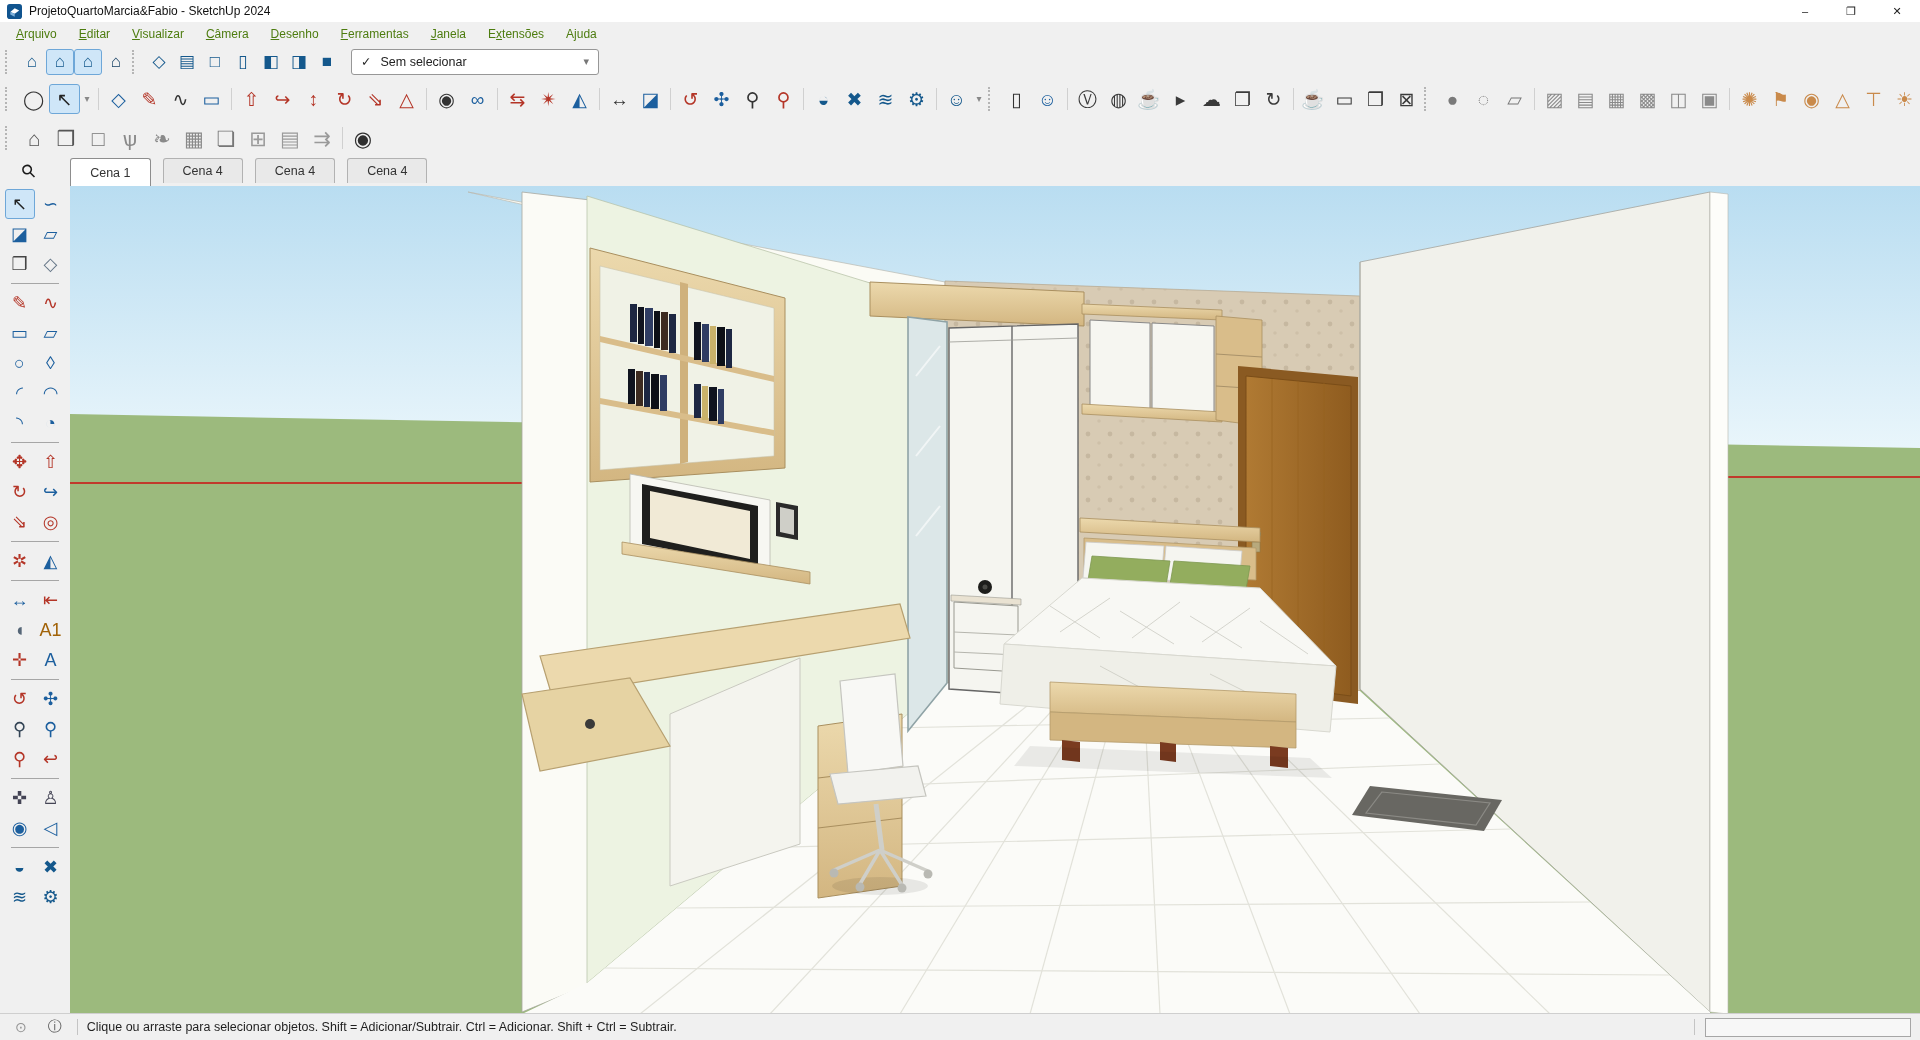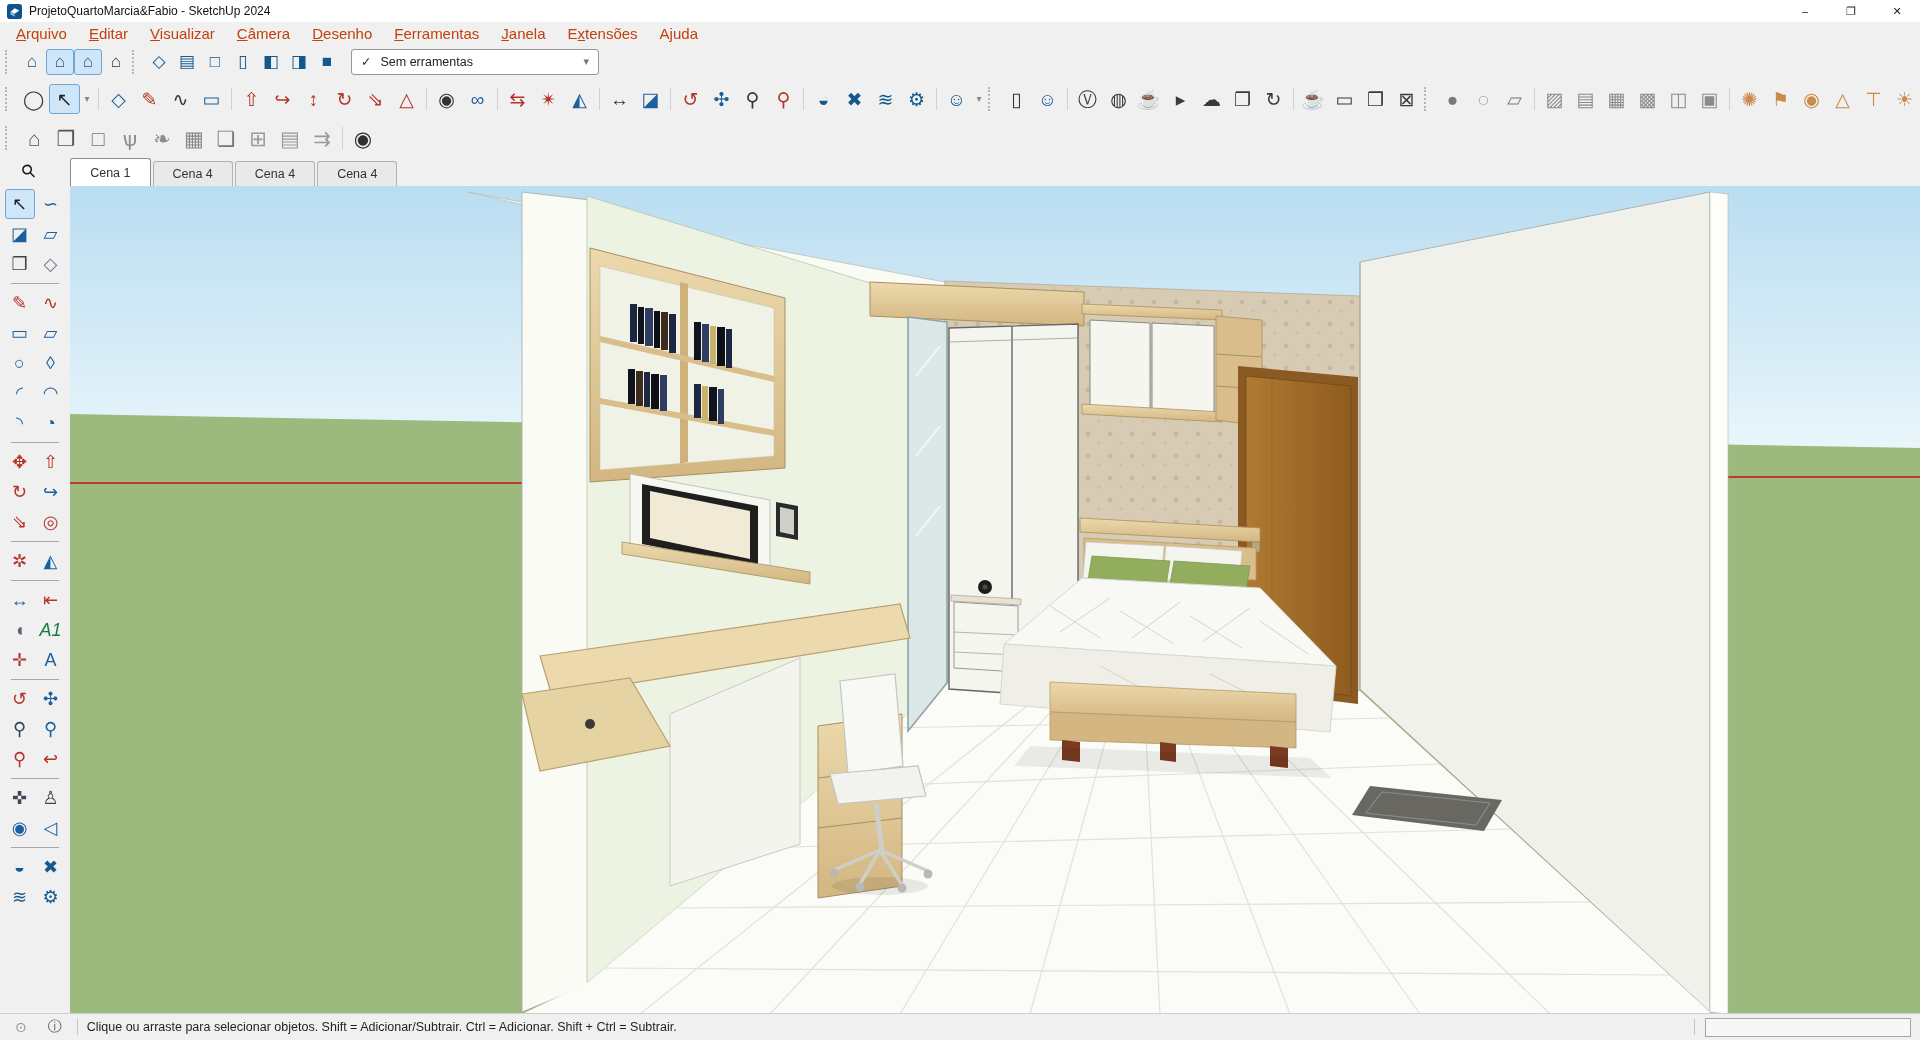--- a/index.html
+++ b/index.html
@@ -4,21 +4,21 @@
 <style>
   html,body{margin:0;padding:0;width:1920px;height:1040px;overflow:hidden;
     font-family:"Liberation Sans",sans-serif;background:#f0f0f0;position:relative}
   .titlebar{position:absolute;top:0;left:0;right:0;height:22px;background:#fff;
     display:flex;align-items:center;gap:7px;padding-left:7px;font-size:12px;color:#111;z-index:10}
   .wincontrols{margin-left:auto;display:flex;height:100%}
   .winbtn{width:46px;height:100%;border:none;background:transparent;font-size:11px;color:#222;
     display:flex;align-items:center;justify-content:center;cursor:default}
   .menubar{position:absolute;top:22px;left:0;right:0;height:23px;background:#f0f0f0;
     display:flex;align-items:center;padding-left:5px;font-size:12.5px;z-index:9}
-  .menu-item{border:none;background:none;padding:2px 11px;color:#c2410c;font-size:15px}
+  .menu-item{border:none;background:none;padding:2px 11px;color:#4d7c0f;font-size:12px}
   .menu-item u{text-decoration:underline}
   .toolbar{position:absolute;left:0;right:0;background:#f0f0f0;display:flex;align-items:center;
     padding-left:3px;border-bottom:1px solid #e2e2e2;z-index:8}
   .rowA{top:45px;height:33px}
   .rowB{top:78px;height:42px}
   .rowC{top:120px;height:36px}
   .iconlist{display:flex;align-items:center}
   .icon{display:flex;align-items:center;justify-content:center;background:none;
     border:1px solid transparent;border-radius:3px;line-height:1;cursor:default;flex:0 0 auto}
   .rowA .icon{width:28px;height:26px;font-size:17px}
@@ -28,21 +28,21 @@
   .icon.small{width:13px;font-size:10px;color:#888}
   .sep{width:1px;height:22px;background:#d0d0d0;margin:0 4px;flex:0 0 auto}
   .grip{width:7px;height:24px;border-left:2px dotted #b5b5b5;margin:0 4px 0 2px;flex:0 0 auto}
   .tag-dd{margin-left:10px;width:228px;height:24px;background:#fff;border:1px solid #979797;
     border-radius:3px;display:flex;align-items:center;gap:9px;padding:0 9px;font-size:12.5px;color:#222}
   .tag-dd .caret{margin-left:auto;color:#777;font-size:11px}
   .tabsbar{position:absolute;top:156px;left:0;right:0;height:30px;background:#f0f0f0;
     display:flex;align-items:flex-end;padding-left:16px;gap:3px;z-index:8}
   .search-btn{align-self:center;border:none;background:none;margin-right:26px;font-size:18px;color:#1a1a1a}
   .search-glyph{display:inline-block;transform:rotate(-45deg)}
-  .tabs{display:flex;align-items:flex-end;gap:2px}
+  .tabs{display:flex;align-items:flex-start;gap:12px}
   .tab{height:25px;padding:0 19px;font-size:12.5px;color:#333;background:#e9e9e9;
     border:1px solid #b2b2b2;border-bottom:none;border-radius:3px 3px 0 0}
   .tab.active{background:#fff;border-color:#8d8d8d;height:28px}
   .palette{position:absolute;top:186px;left:0;width:70px;bottom:26px;background:#f0f0f0;
     display:grid;grid-template-columns:repeat(2,31px);justify-content:center;align-content:start;
     padding-top:3px;z-index:7}
   .palette .icon{width:30px;height:30px;font-size:18px;margin:0 auto}
   .palette .div{grid-column:1/-1;height:9px;position:relative}
   .palette .div::after{content:'';position:absolute;left:7px;right:7px;top:4px;height:1px;background:#a6a6a6}
   .viewport{position:absolute;top:186px;left:70px;right:0;bottom:26px;background:#fff}
@@ -156,21 +156,21 @@
       <button class="icon" style="color: rgb(20, 88, 140);">
         <span>◨</span>
       </button>
 
       <button class="icon" style="color: rgb(20, 88, 140);">
         <span>■</span>
       </button>
     </div>
   <div class="tag-dd">
     <span>✓</span>
-    <span>Sem erramentas</span>
+    <span>Sem selecionar</span>
     <span class="caret">▾</span>
   </div>
 </div>
 
 <div class="toolbar rowB">
   <div class="iconlist">
 
   <div class="grip"></div>
       <button class="icon" style="color: rgb(51, 51, 51);">
         <span>◯</span>
@@ -576,21 +576,21 @@
     </button>
 
     <button class="icon" style="color: rgb(180, 53, 39);">
       <span>⇤</span>
     </button>
 
     <button class="icon" style="color: rgb(85, 102, 119);">
       <span>◖</span>
     </button>
 
-    <button class="icon" style="color: #15803d; font-style: italic;">
+    <button class="icon" style="color: #a16207;">
       <span>A1</span>
     </button>
 
     <button class="icon" style="color: rgb(180, 53, 39);">
       <span>✛</span>
     </button>
 
     <button class="icon" style="color: rgb(28, 95, 158);">
       <span>A</span>
     </button>

